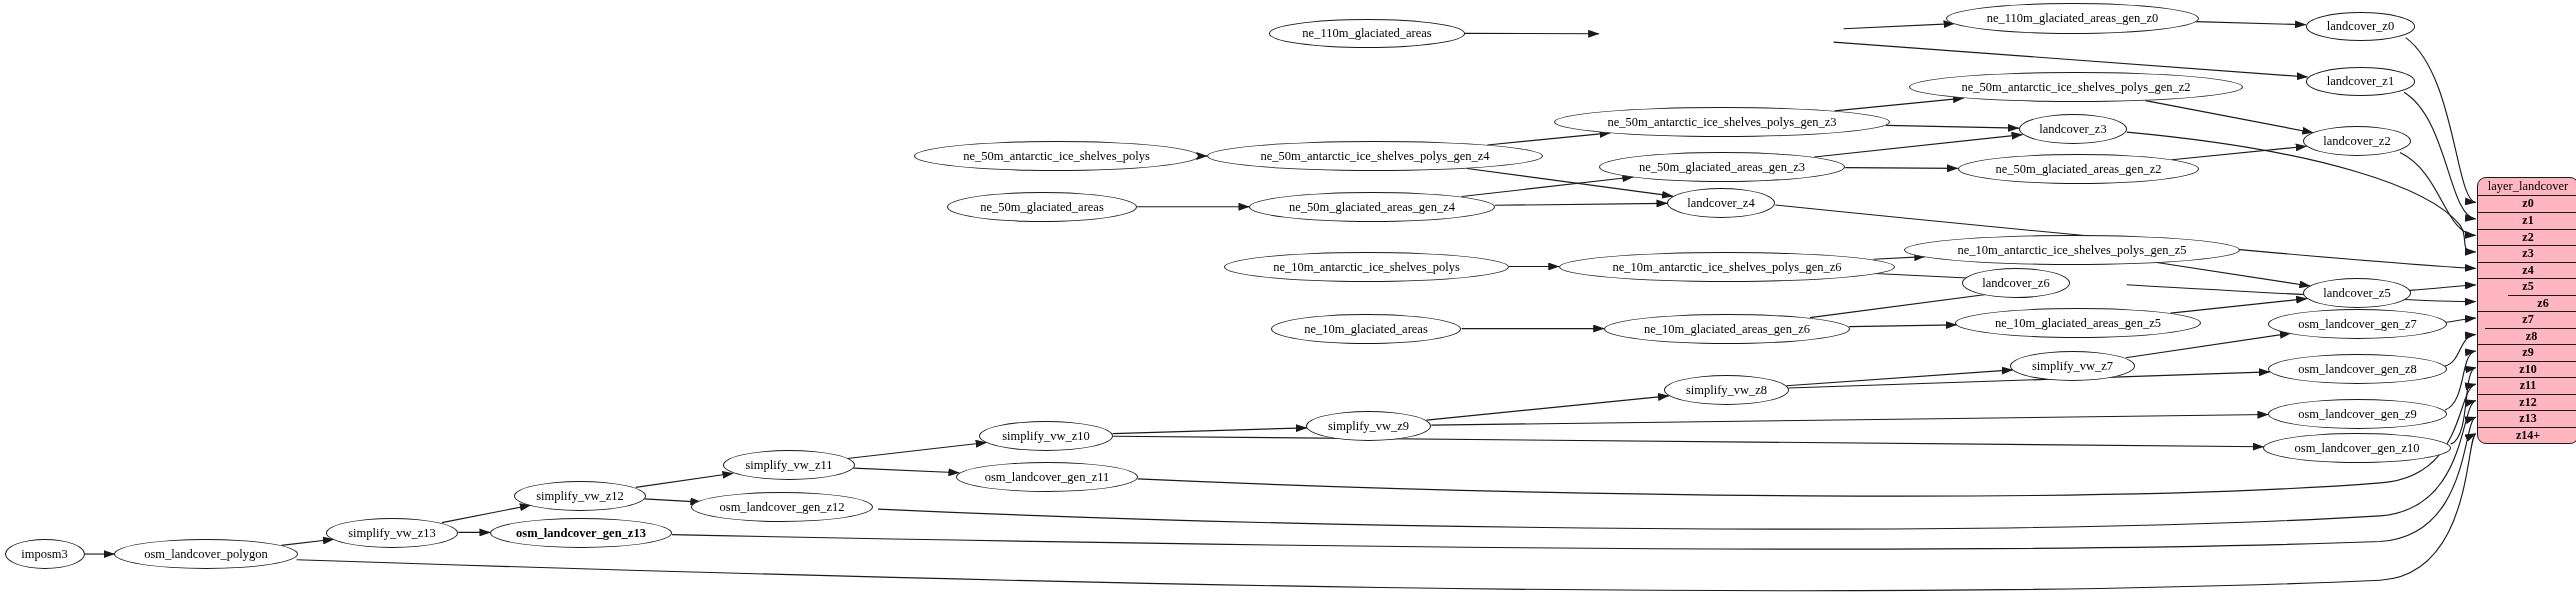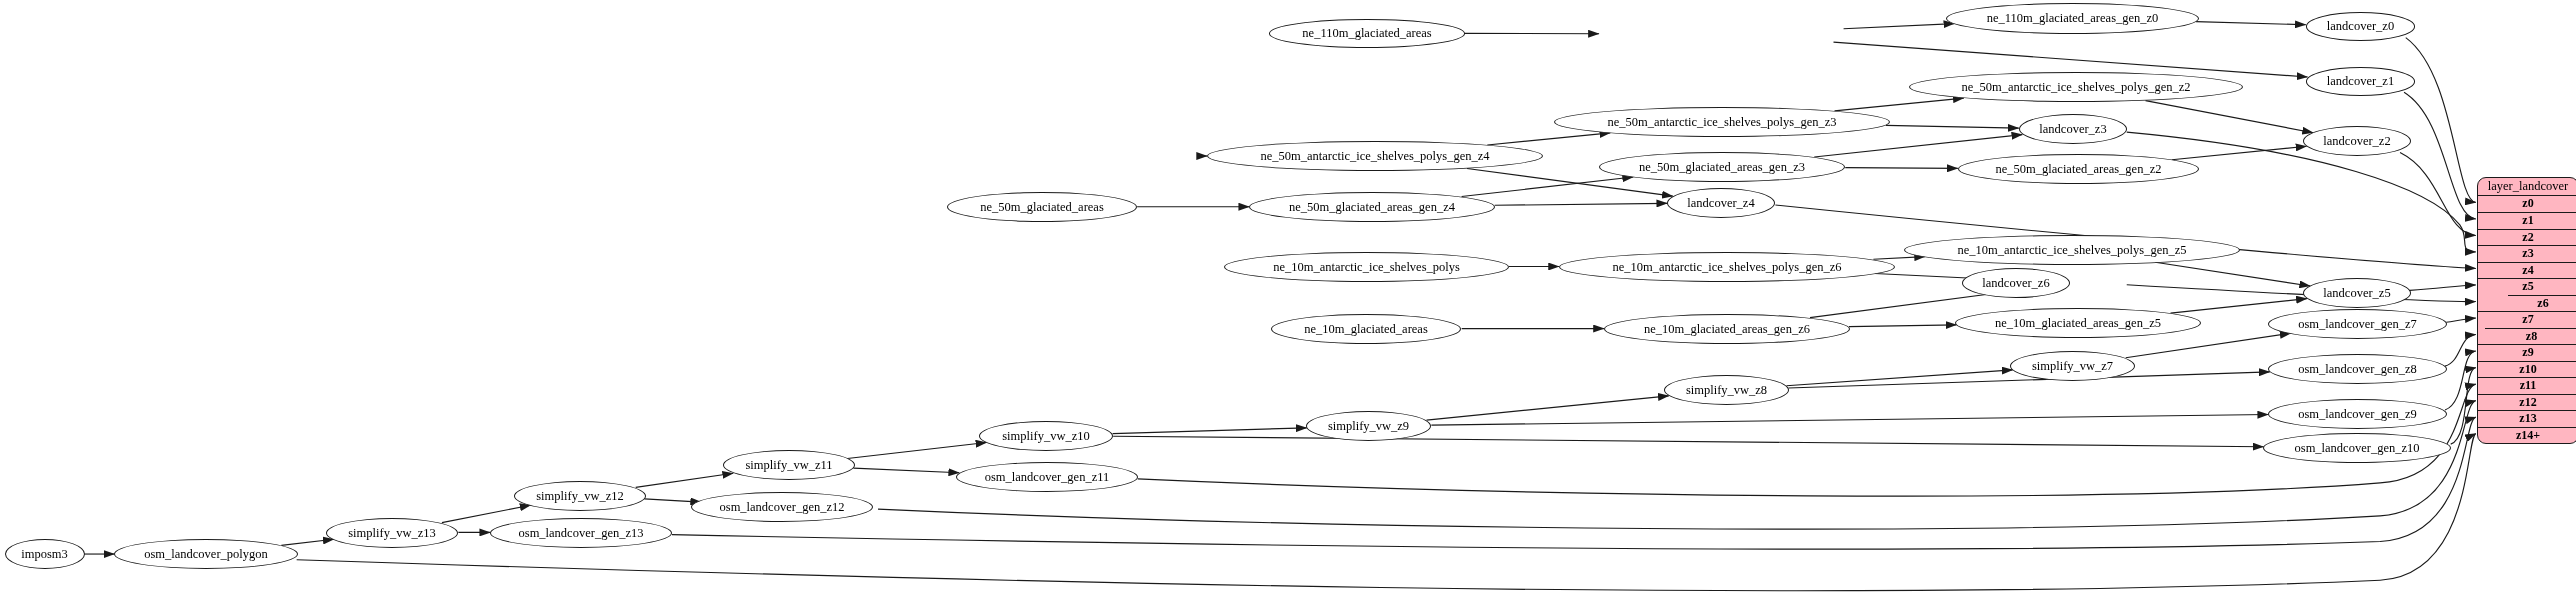--- a/index.html
+++ b/index.html
@@ -102,37 +102,38 @@
         <div class="table-row" style="height: 16.5px;">z10</div>
         <div class="table-row" style="height: 16.5px;">z11</div>
         <div class="table-row" style="height: 16.5px;">z12</div>
         <div class="table-row" style="height: 16.5px;">z13</div>
         <div class="table-row" style="height: 16.5px;">z14+</div>
       </div>
   </div>
 <div class="node" style="left: 4.6px; top: 539px; width: 80px; height: 30px;">imposm3</div>
     <div class="node" style="left: 114px; top: 539px; width: 184px; height: 30px;">osm_landcover_polygon</div>
     <div class="node" style="left: 326px; top: 518px; width: 132px; height: 30px;">simplify_vw_z13</div>
-    <div class="node" style="left: 490px; top: 518px; width: 182px; height: 30px;">osm_landcover_gen_z13</div>
+    <div class="node" style="left: 490px; top: 518px; width: 182px; height: 30px; font-weight: bold;">osm_landcover_gen_z13</div>
     <div class="node" style="left: 514px; top: 481px; width: 132px; height: 30px;">simplify_vw_z12</div>
     <div class="node" style="left: 691px; top: 492px; width: 182px; height: 30px;">osm_landcover_gen_z12</div>
     <div class="node" style="left: 723px; top: 450px; width: 132px; height: 30px;">simplify_vw_z11</div>
     <div class="node" style="left: 956px; top: 462px; width: 182px; height: 30px;">osm_landcover_gen_z11</div>
     <div class="node" style="left: 979px; top: 421px; width: 134px; height: 30px;">simplify_vw_z10</div>
     <div class="node" style="left: 2263px; top: 433px; width: 188px; height: 30px;">osm_landcover_gen_z10</div>
     <div class="node" style="left: 1306px; top: 411px; width: 125px; height: 30px;">simplify_vw_z9</div>
     <div class="node" style="left: 2268px; top: 399px; width: 179px; height: 30px;">osm_landcover_gen_z9</div>
     <div class="node" style="left: 1664px; top: 375px; width: 125px; height: 30px;">simplify_vw_z8</div>
     <div class="node" style="left: 2268px; top: 354px; width: 179px; height: 30px;">osm_landcover_gen_z8</div>
     <div class="node" style="left: 2010px; top: 351px; width: 125px; height: 30px;">simplify_vw_z7</div>
     <div class="node" style="left: 2268px; top: 309px; width: 179px; height: 30px;">osm_landcover_gen_z7</div>
     <div class="node" style="left: 1269px; top: 19px; width: 196px; height: 28.5px;">ne_110m_glaciated_areas</div>
     <div class="node" style="left: 1946px; top: 2.8px; width: 253px; height: 31px;">ne_110m_glaciated_areas_gen_z0</div>
     <div class="node" style="left: 2306px; top: 12px; width: 109px; height: 28.5px;">landcover_z0</div>
     <div class="node" style="left: 2306px; top: 67px; width: 109px; height: 28.5px;">landcover_z1</div>
+    <div class="node" style="left: 914px; top: 141px; width: 285px; height: 30px;">ne_50m_antarctic_ice_shelves_polys</div>
     <div class="node" style="left: 1207px; top: 141px; width: 336px; height: 30px;">ne_50m_antarctic_ice_shelves_polys_gen_z4</div>
     <div class="node" style="left: 1554px; top: 107px; width: 336px; height: 30px;">ne_50m_antarctic_ice_shelves_polys_gen_z3</div>
     <div class="node" style="left: 1909px; top: 72px; width: 334px; height: 30px;">ne_50m_antarctic_ice_shelves_polys_gen_z2</div>
     <div class="node" style="left: 947px; top: 192px; width: 190px; height: 30px;">ne_50m_glaciated_areas</div>
     <div class="node" style="left: 1249px; top: 192px; width: 246px; height: 30px;">ne_50m_glaciated_areas_gen_z4</div>
     <div class="node" style="left: 1599px; top: 152px; width: 246px; height: 30px;">ne_50m_glaciated_areas_gen_z3</div>
     <div class="node" style="left: 1958px; top: 154px; width: 241px; height: 30px;">ne_50m_glaciated_areas_gen_z2</div>
     <div class="node" style="left: 2303px; top: 126px; width: 108px; height: 30px;">landcover_z2</div>
     <div class="node" style="left: 2019px; top: 114px; width: 108px; height: 30px;">landcover_z3</div>
     <div class="node" style="left: 1667px; top: 188px; width: 108px; height: 30px;">landcover_z4</div>

